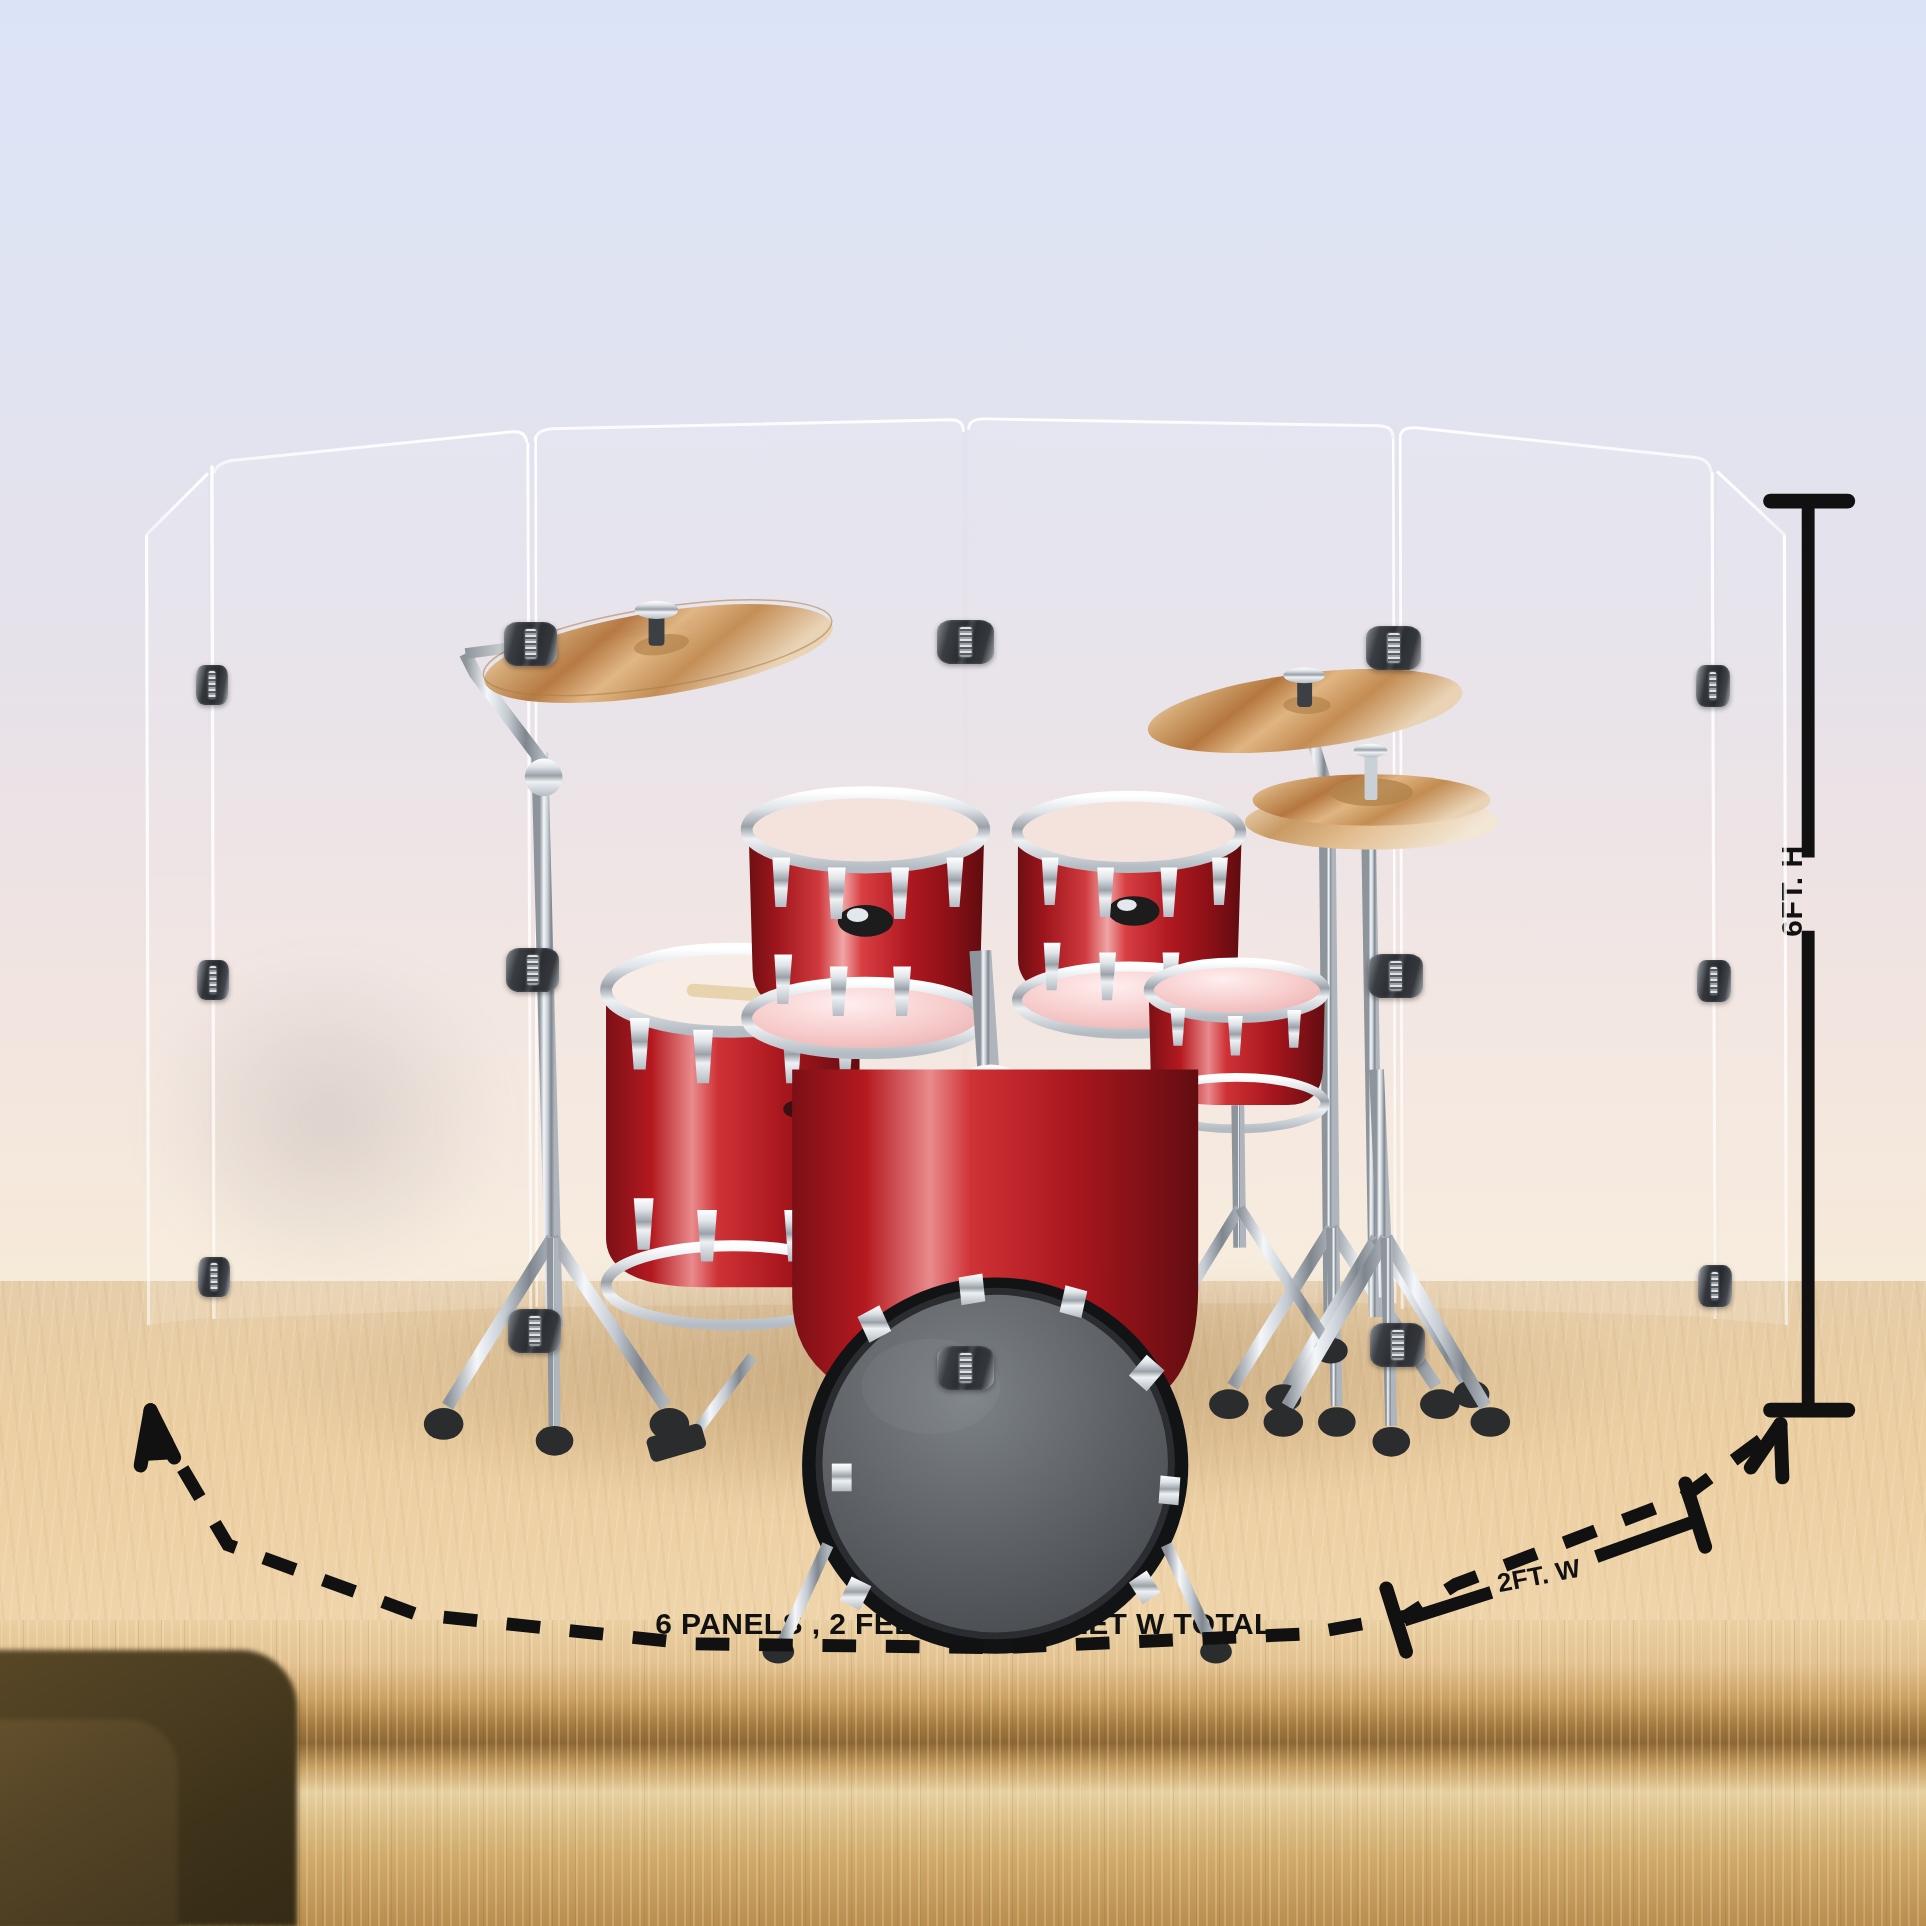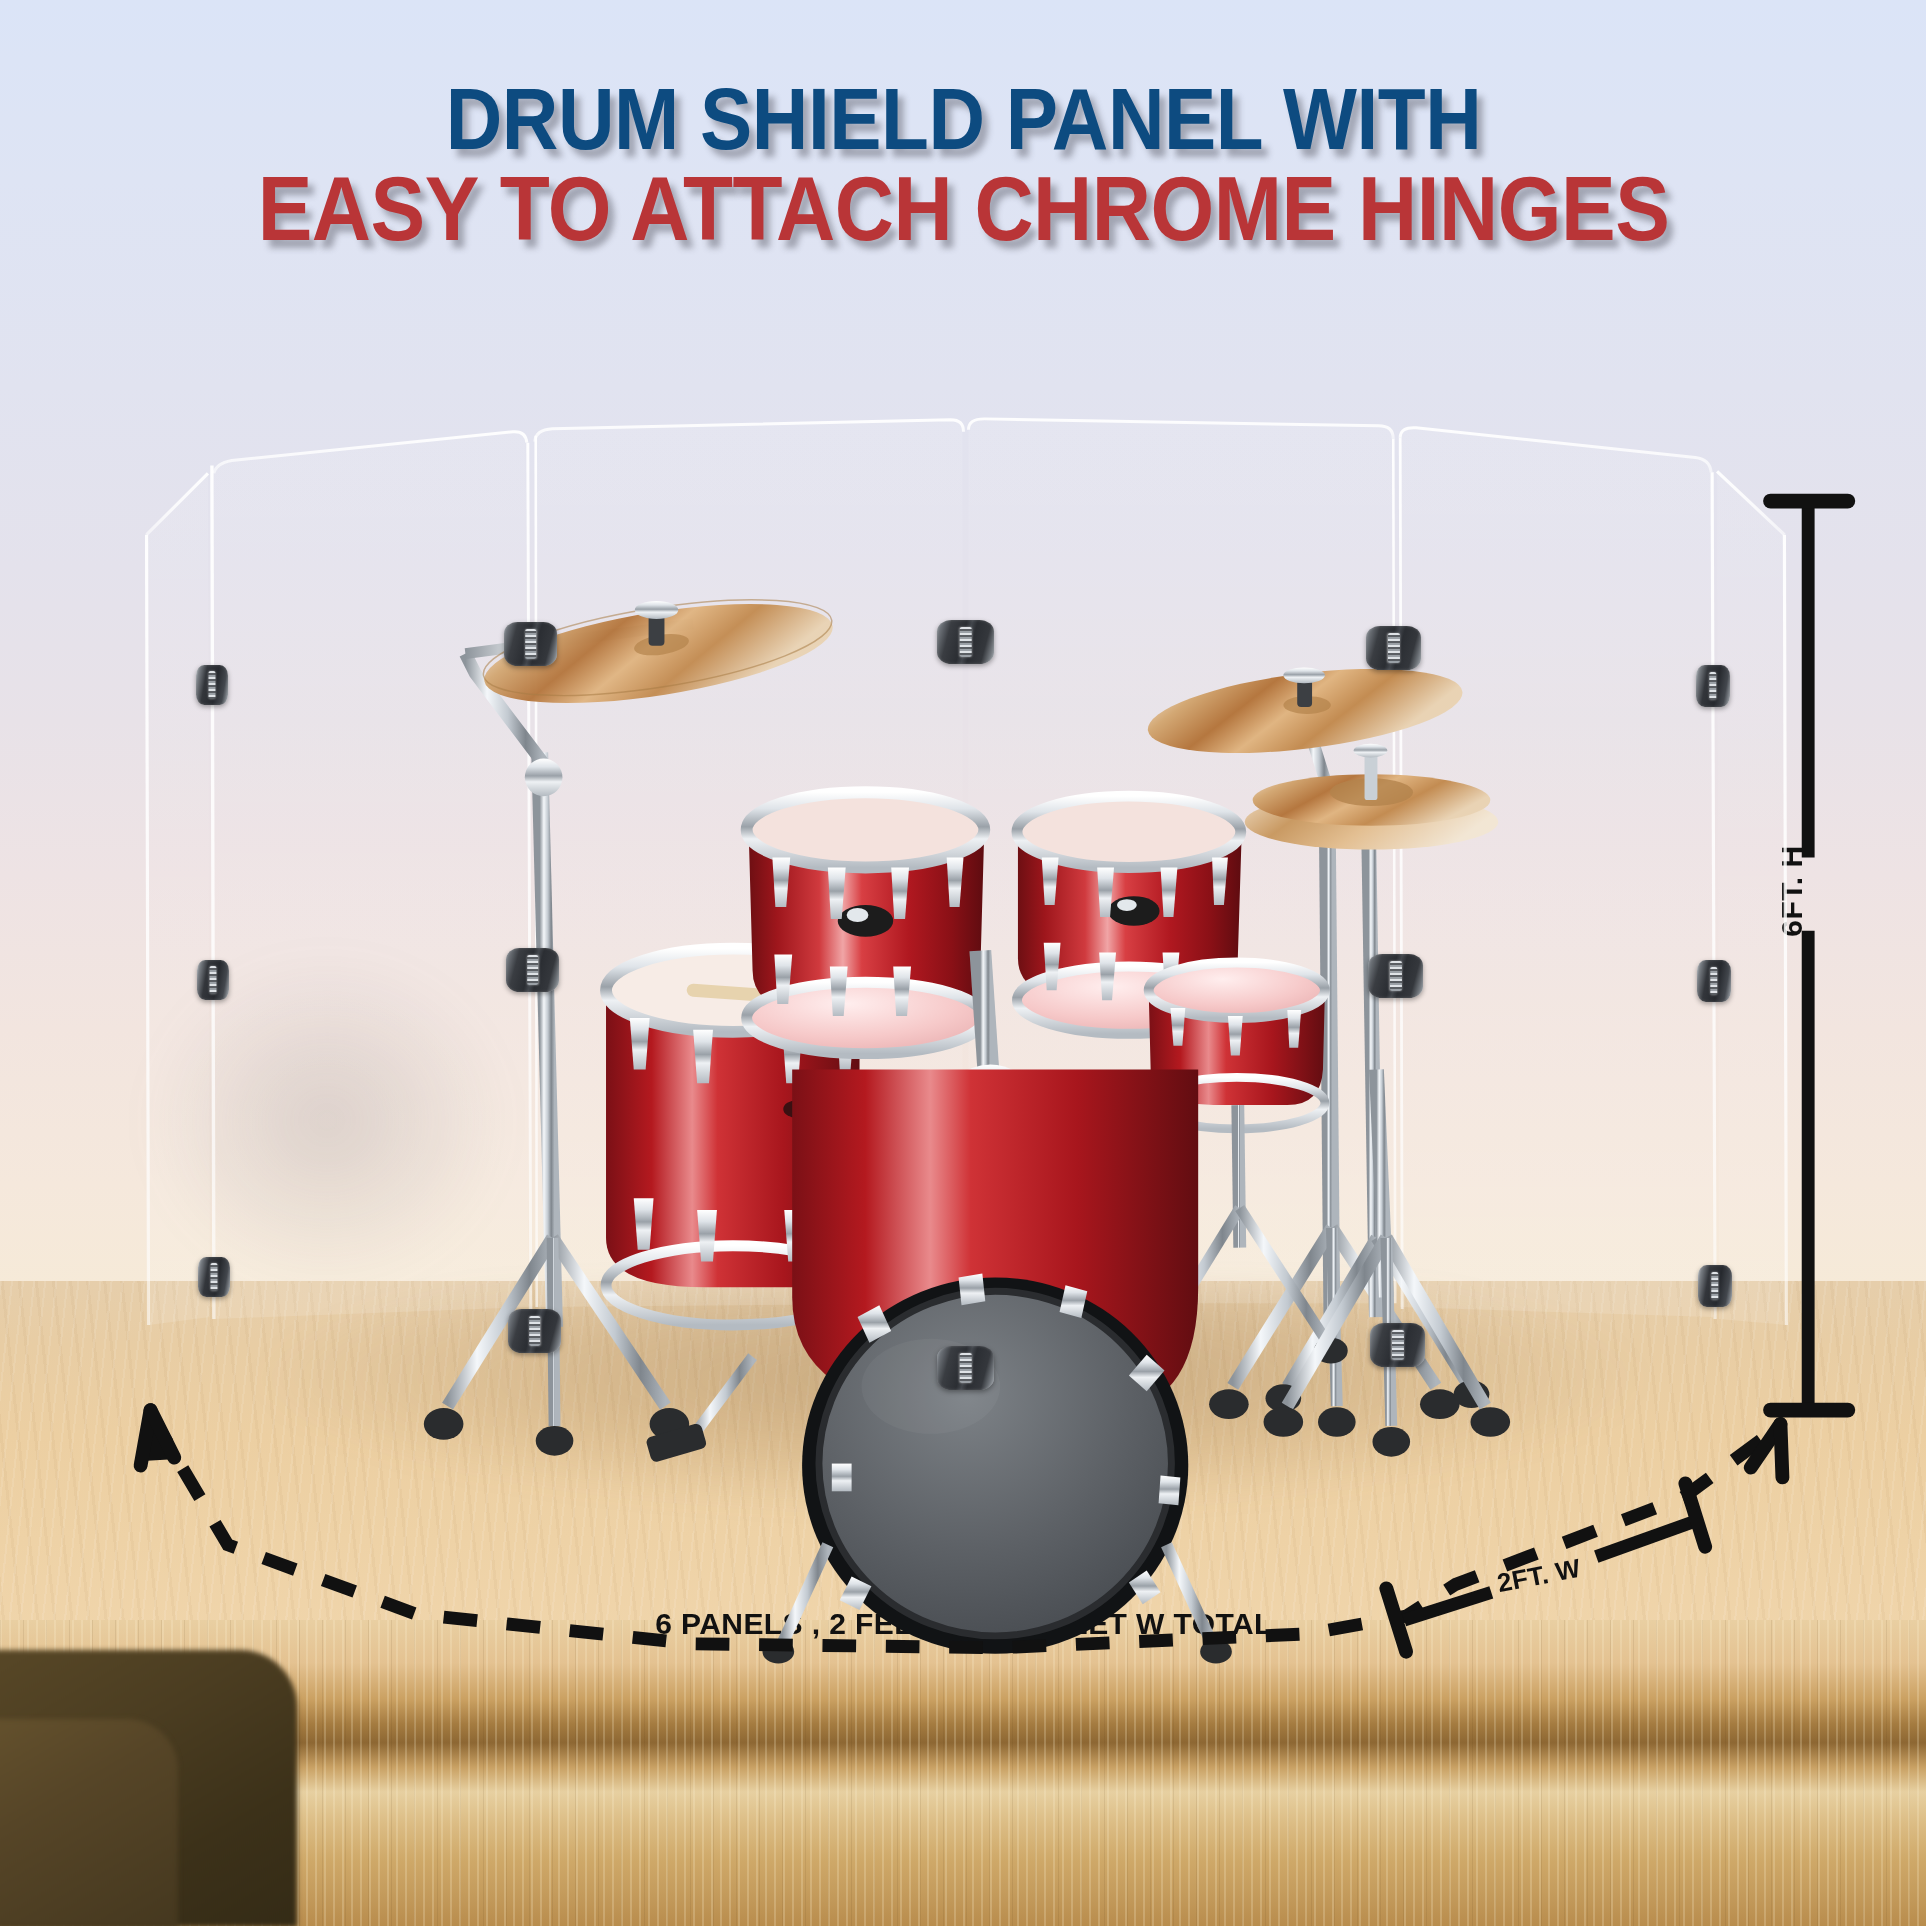--- a/index.html
+++ b/index.html
@@ -143,24 +143,20 @@
 </head>
 <body>
 
 <div id="stage">
 
   <div id="wall"></div>
   <div id="wallShadowL"></div>
   <div id="floor"></div>
   <div id="floorShadow"></div>
 
-  <div id="title">
-    <span class="t-line" id="t1">DRUM SHIELD PANEL WITH</span>
-    <span class="t-line" id="t2">EASY TO ATTACH CHROME HINGES</span>
-  </div>
 
   <svg id="kit" viewBox="0 0 1946 1946">
     <defs>
       <linearGradient id="shellRed" x1="0" y1="0" x2="1" y2="0">
         <stop offset="0%" stop-color="#6e0f13"></stop>
         <stop offset="12%" stop-color="#9e161c"></stop>
         <stop offset="30%" stop-color="#d03a3e"></stop>
         <stop offset="40%" stop-color="#f0a5a6"></stop>
         <stop offset="48%" stop-color="#d83f43"></stop>
         <stop offset="68%" stop-color="#b01820"></stop>

